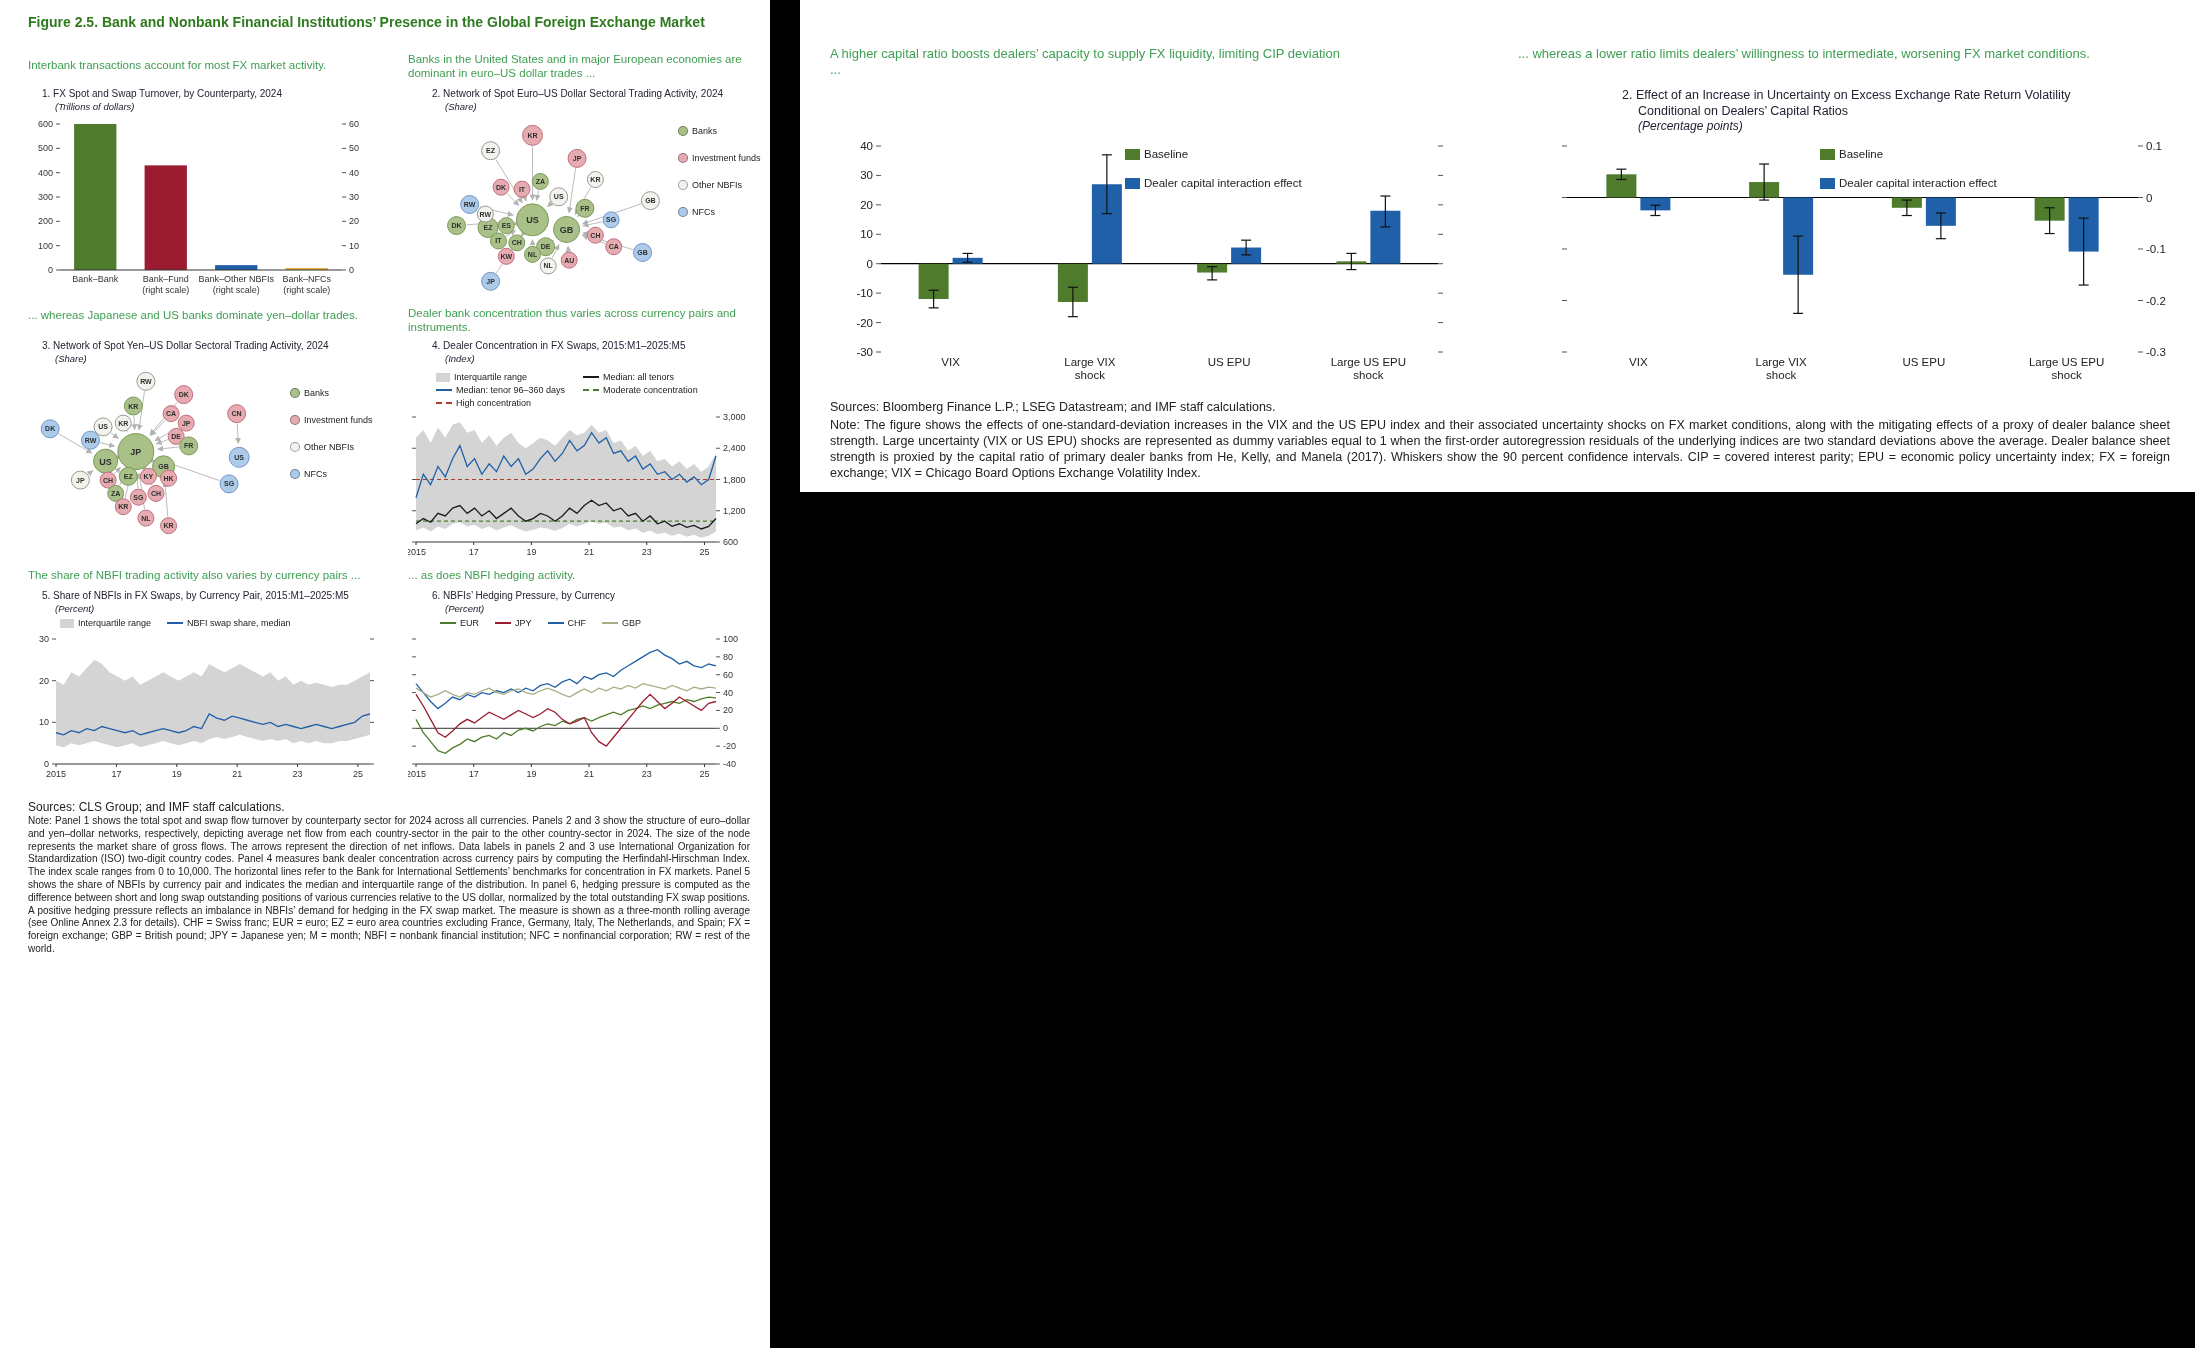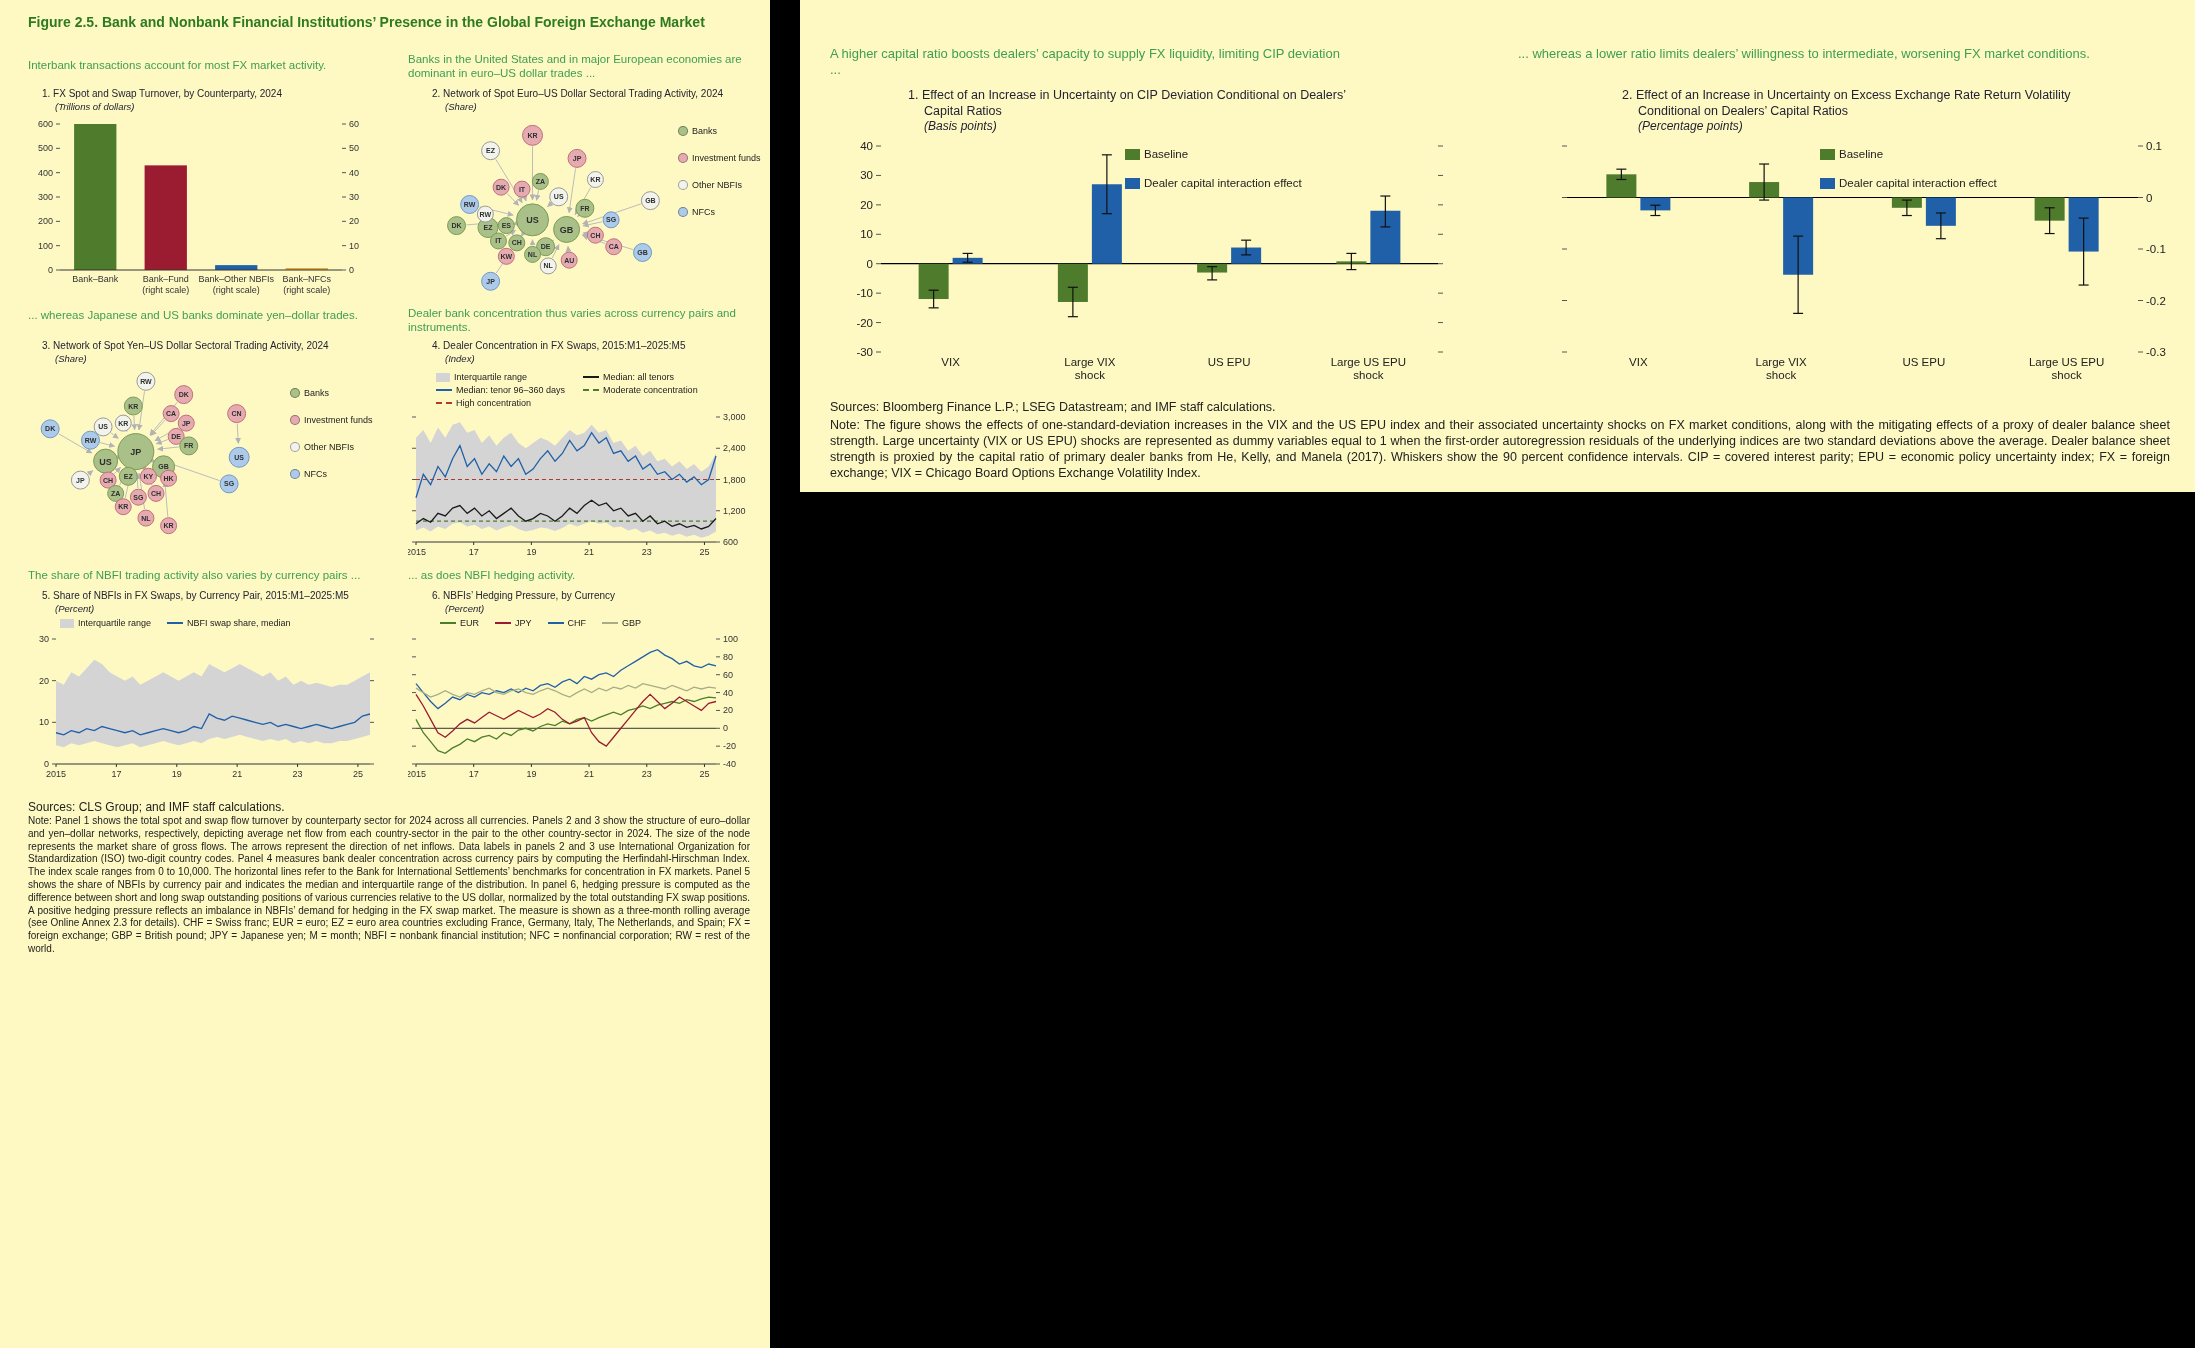--- a/index.html
+++ b/index.html
@@ -1,18 +1,18 @@
 <!DOCTYPE html>
 <html><head>
 <meta charset="utf-8">
 <style>
 *{margin:0;padding:0;box-sizing:border-box}
 html,body{width:2195px;height:1348px}
 body{background:#000;font-family:"Liberation Sans",sans-serif;position:relative;overflow:hidden}
-.page{position:absolute;background:#fef9c3}
+.page{position:absolute;background:#ffffff}
 .page-left{left:0;top:0;width:770px;height:1348px}
 .page-right{left:800px;top:0;width:1395px;height:492px}
 .abs{position:absolute}
 .fig-title{font-weight:bold;color:#2e7b1f}
 .page-left .fig-title{font-size:14px}
 .page-right .fig-title{font-size:15.5px}
 .subtitle{color:#3f9e53}
 .page-left .subtitle{font-size:11.5px;line-height:14px}
 .page-right .subtitle{font-size:13px;line-height:16px}
 .panel-title{font-weight:normal;color:#232333}
@@ -520,24 +520,20 @@
 
   <div class="abs src" style="left:28px;top:800px;width:722px">Sources: CLS Group; and IMF staff calculations.</div>
   <div class="abs note" style="left:28px;top:815px;width:722px">Note: Panel 1 shows the total spot and swap flow turnover by counterparty sector for 2024 across all currencies. Panels 2 and 3 show the structure of euro–dollar and yen–dollar networks, respectively, depicting average net flow from each country-sector in the pair to the other country-sector in 2024. The size of the node represents the market share of gross flows. The arrows represent the direction of net inflows. Data labels in panels 2 and 3 use International Organization for Standardization (ISO) two-digit country codes. Panel 4 measures bank dealer concentration across currency pairs by computing the Herfindahl-Hirschman Index. The index scale ranges from 0 to 10,000. The horizontal lines refer to the Bank for International Settlements’ benchmarks for concentration in FX markets. Panel 5 shows the share of NBFIs by currency pair and indicates the median and interquartile range of the distribution. In panel 6, hedging pressure is computed as the difference between short and long swap outstanding positions of various currencies relative to the US dollar, normalized by the total outstanding FX swap positions. A positive hedging pressure reflects an imbalance in NBFIs’ demand for hedging in the FX swap market. The measure is shown as a three-month rolling average (see Online Annex 2.3 for details). CHF = Swiss franc; EUR = euro; EZ = euro area countries excluding France, Germany, Italy, The Netherlands, and Spain; FX = foreign exchange; GBP = British pound; JPY = Japanese yen; M = month; NBFI = nonbank financial institution; NFC = nonfinancial corporation; RW = rest of the world.</div>
 </div>
 
 <div class="page page-right">
 
   <div class="abs subtitle" style="left:30px;top:46px;width:520px">A higher capital ratio boosts dealers’ capacity to supply FX liquidity, limiting CIP deviation ...</div>
   <div class="abs subtitle" style="left:718px;top:46px;width:655px">... whereas a lower ratio limits dealers’ willingness to intermediate, worsening FX market conditions.</div>
 
-  <div class="abs" style="left:108px;top:88px;width:462px">
-    <div class="panel-title">1. Effect of an Increase in Uncertainty on CIP Deviation Conditional on Dealers’ Capital Ratios</div>
-    <div class="panel-unit">(Basis points)</div>
-  </div>
   <div class="abs" style="left:45px;top:140px;width:605px;height:252px">
       <svg width="605" height="252">
         <line x1="36" x2="593" y1="123.71428571428572" y2="123.71428571428572" stroke="#000" stroke-width="1.2"></line>
         <rect x="73.625" y="123.71428571428572" width="30" height="35.31428571428572" fill="#4e7b2c"></rect>
         <line x1="88.625" x2="88.625" y1="150.2" y2="167.85714285714286" stroke="#111" stroke-width="1.2"></line>
         <line x1="83.625" x2="93.625" y1="167.85714285714286" y2="167.85714285714286" stroke="#111" stroke-width="1.2"></line>
         <line x1="83.625" x2="93.625" y1="150.2" y2="150.2" stroke="#111" stroke-width="1.2"></line>
         <rect x="107.625" y="117.82857142857144" width="30" height="5.885714285714286" fill="#2060a8"></rect>
         <line x1="122.625" x2="122.625" y1="113.41428571428571" y2="122.24285714285715" stroke="#111" stroke-width="1.2"></line>
         <line x1="117.625" x2="127.625" y1="122.24285714285715" y2="122.24285714285715" stroke="#111" stroke-width="1.2"></line>

